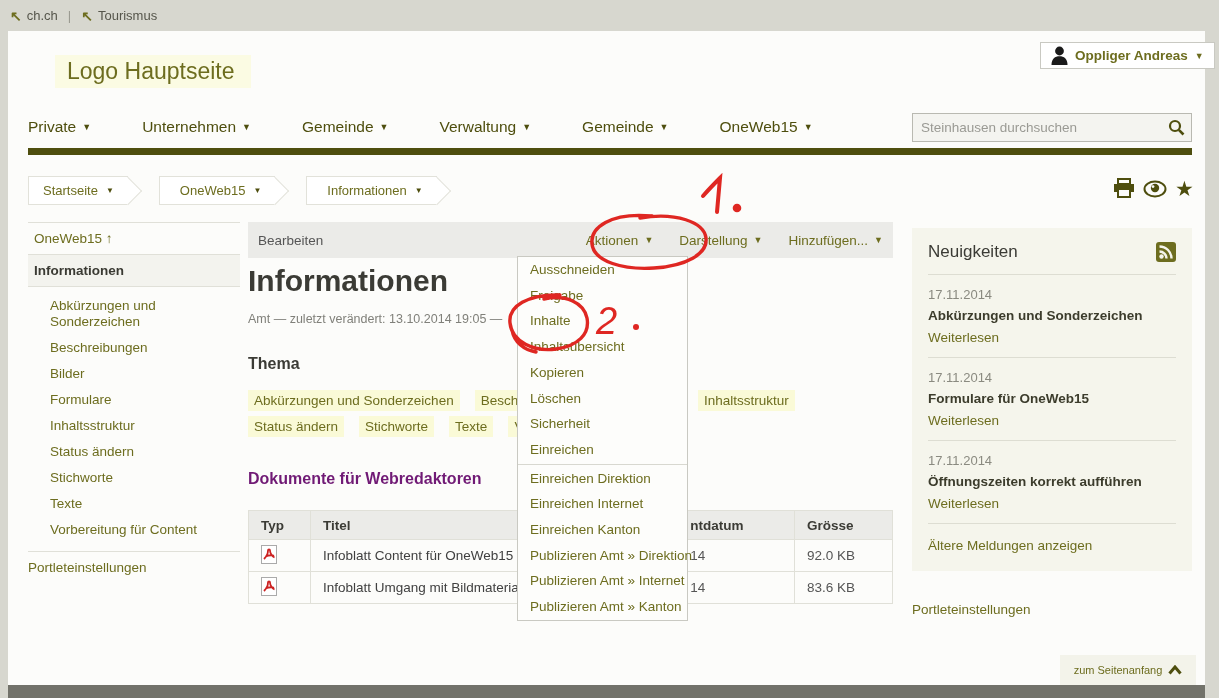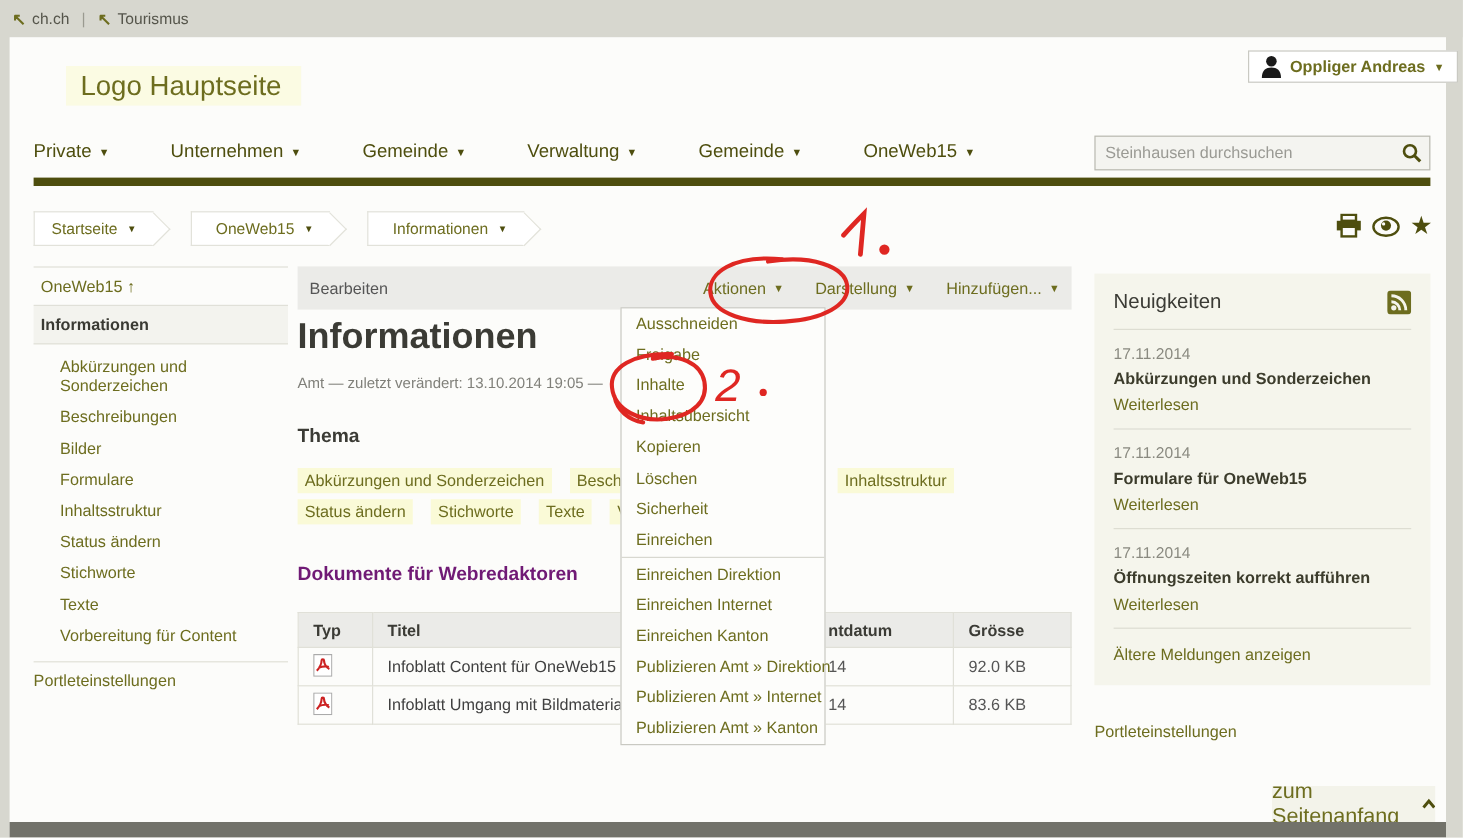--- a/index.html
+++ b/index.html
@@ -83,21 +83,21 @@
   #news .n-title { font-size:17px; color:#3b3b35; }
   #news .rss { margin-left:auto; cursor:pointer; }
   #news .n-div { border-top:1px solid #ddddd2; margin:12px 0; }
   #news .n-date { color:#8a8a80; font-size:13px; margin-bottom:6px; }
   #news .n-item-title { color:#3c3c2c; font-size:13.5px; font-weight:bold; margin-bottom:7px; cursor:pointer; }
   #news .n-more { color:#6d6d1f; font-size:13.5px; cursor:pointer; }
   #news .n-older { color:#6d6d1f; font-size:13.5px; padding:2px 0 6px 0; cursor:pointer; }
   #portlet-right { left:912px; top:602px; font-size:13.5px; color:#6d6d1f; cursor:pointer; }
 
   
-  #totop { left:1060px; top:655px; width:136px; height:30px; background:#f3f3ea; color:#6d6d1f; font-size:18px; display:flex; align-items:center; justify-content:center; gap:6px; cursor:pointer; }
+  #totop { left:1060px; top:655px; width:136px; height:30px; background:#f3f3ea; color:#6d6d1f; font-size:11px; display:flex; align-items:center; justify-content:center; gap:6px; cursor:pointer; }
   #footbar { left:8px; top:685px; width:1197px; height:13px; background:#72726a; }
 
   
   #annot { left:0; top:0; width:1219px; height:698px; z-index:40; pointer-events:none; }
 </style>
 </head>
 <body>
 
 <div id="topbar" class="abs">
   <span class="tlink">

